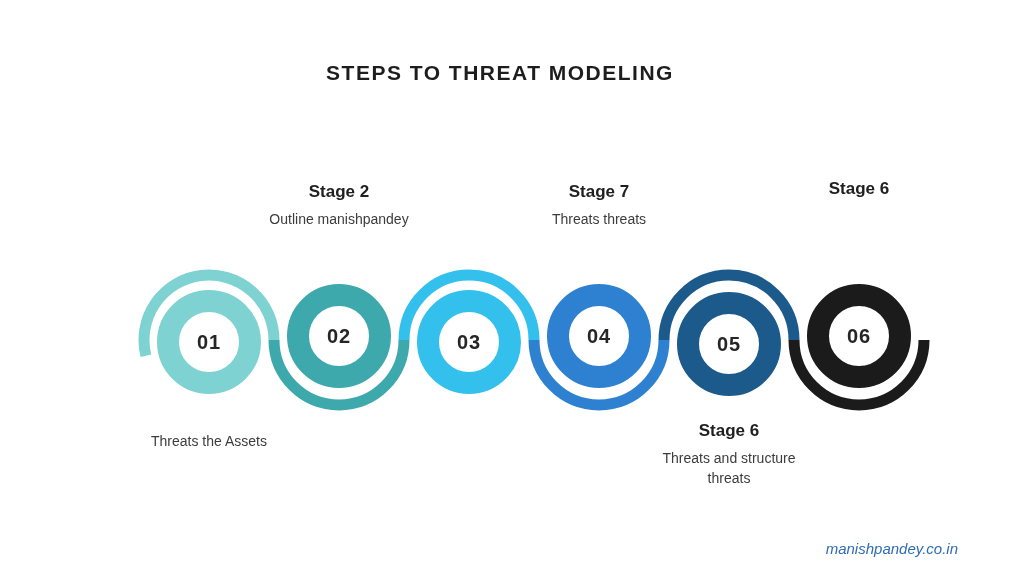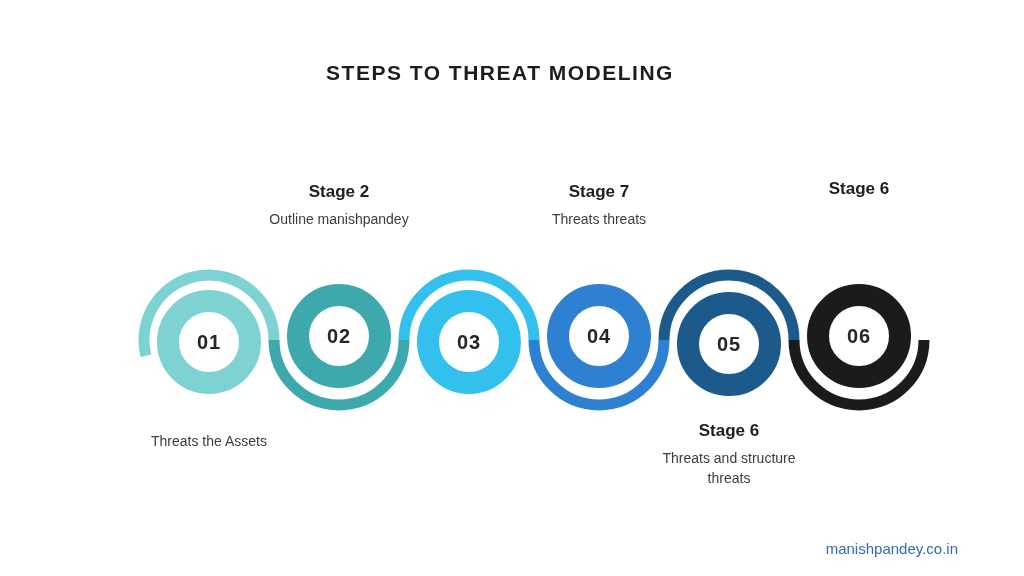--- a/index.html
+++ b/index.html
@@ -41,21 +41,21 @@
 
   .pos-s1{left:105px;top:431px;width:160px;}
   .pos-s2{left:205px;top:182px;width:220px;}
   .pos-s3{left:365px;top:421px;width:160px;}
   .pos-s4{left:465px;top:182px;width:220px;}
   .pos-s5{left:625px;top:421px;width:160px;}
   .pos-s6{left:725px;top:179px;width:220px;}
 
   .footer{
     position:absolute;right:18px;top:540px;
-    font-size:15px;
+    font-size:15px;font-style:italic;
     color:#2e6cb4;
   }
 </style>
 </head>
 <body>
 
 <div class="canvas">
 
   <div class="title">STEPS TO THREAT MODELING</div>
 

